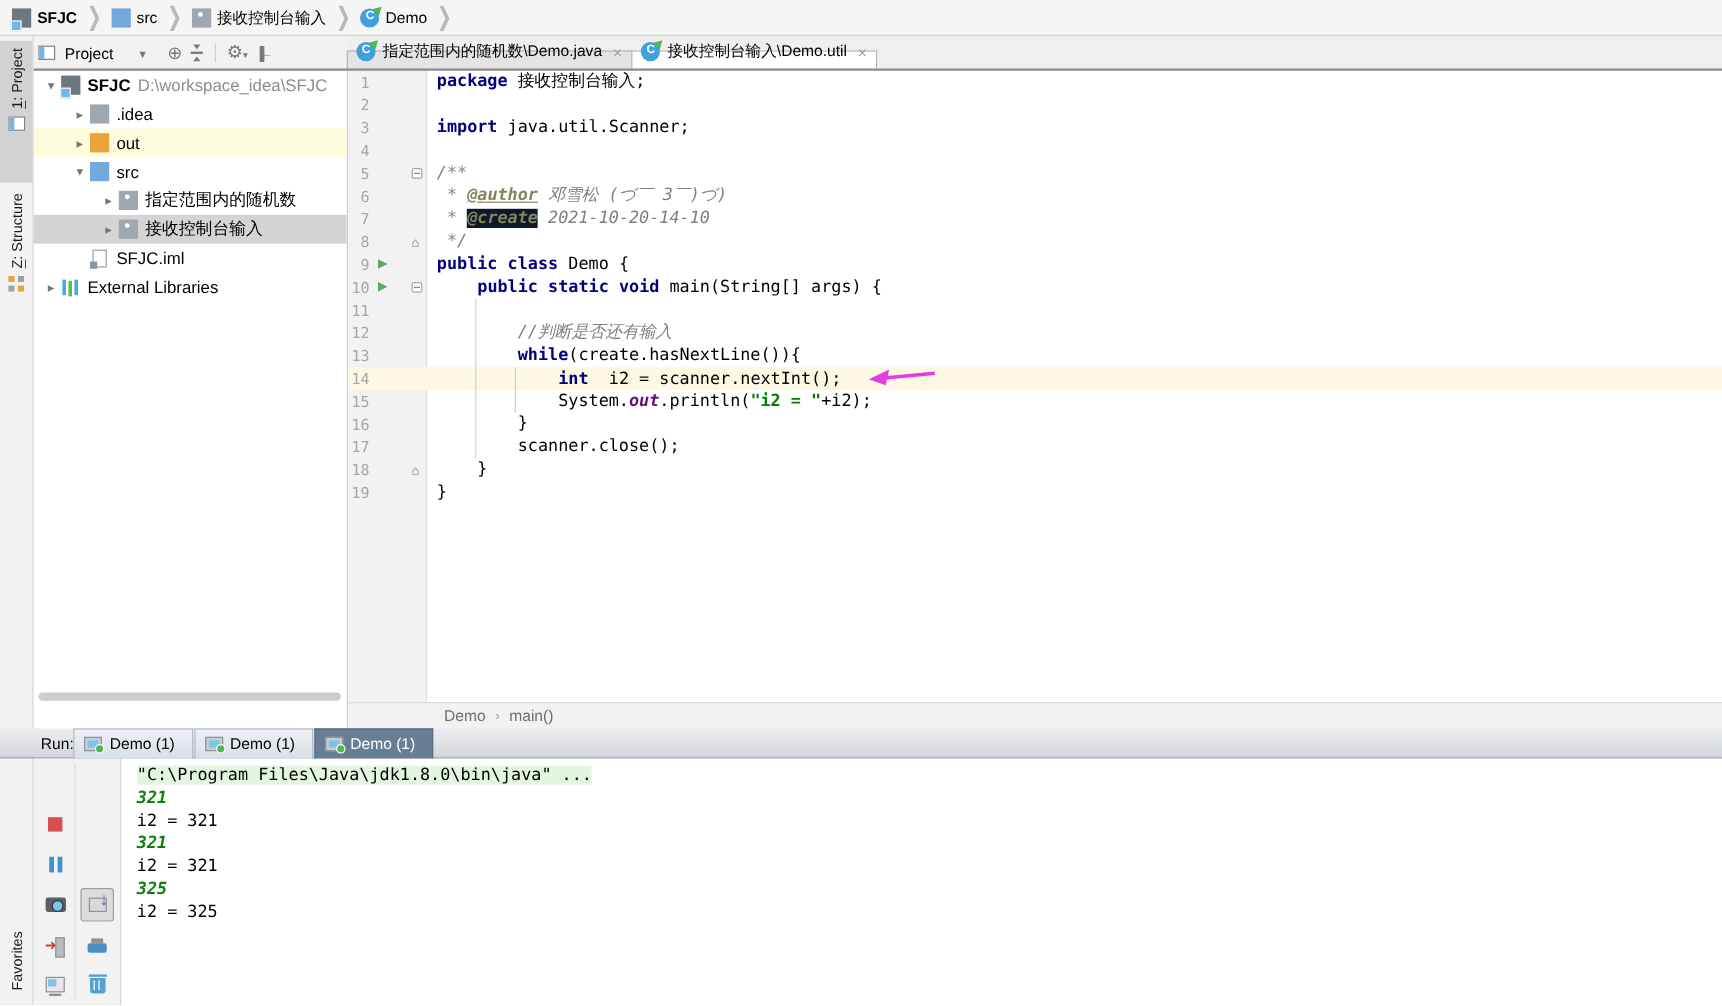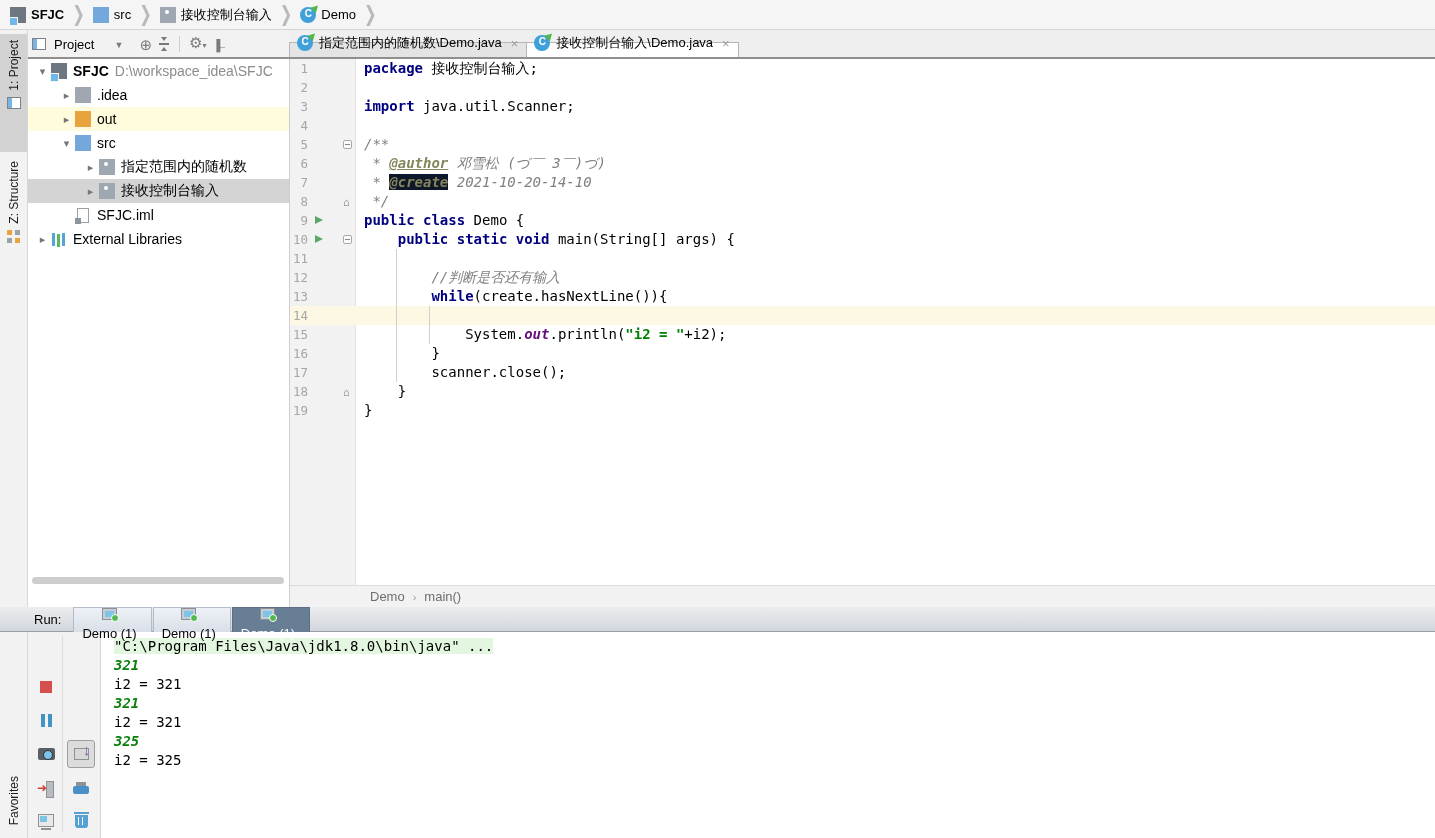--- a/index.html
+++ b/index.html
@@ -129,23 +129,23 @@
 
   
   #ed-breadcrumb { position:absolute; left:290px; top:585px; width:1145px; height:22px; background:#f2f2f2;
     border-top:1px solid #dcdcdc; display:flex; align-items:center; color:#6e6e6e; padding-left:80px; gap:8px; }
   #ed-breadcrumb .sep { color:#9a9a9a; font-size:11px; }
 
   
   #runbar { position:absolute; left:0; top:607px; width:1435px; height:25px; z-index:5;
     background:linear-gradient(#ededf0,#d2d6dc); border-bottom:1px solid #9aa0a8;
     display:flex; align-items:center; }
-  #runbar .runlbl { margin-left:34px; margin-right:12px; }
+  #runbar .runlbl { margin-left:34px; }
   .rtab { height:25px; display:flex; align-items:center; gap:6px; padding:0 14px 0 8px;
-    background:linear-gradient(#eef1f6,#d9dfe8); border:1px solid #b3bcc7; border-bottom:none; margin-right:1px;flex-direction:column; }
+    background:linear-gradient(#eef1f6,#d9dfe8); border:1px solid #b3bcc7; border-bottom:none; margin-right:1px; }
   .rtab.sel { background:var(--runtab-sel,#687e95); color:#fff; border-color:#5c6f83; }
 
   
   #console-toolbar { position:absolute; left:28px; top:632px; width:73px; height:206px; background:#f2f2f2;
     border-right:1px solid #d6d6d6; z-index:1; }
   #console-toolbar .vline { position:absolute; left:34px; top:4px; width:1px; height:196px; background:#dcdcdc; }
   .cbtn { position:absolute; width:22px; height:22px; display:flex; align-items:center; justify-content:center; }
   .cbtn.selbox { background:#dcdcdc; border:1px solid #9e9e9e; border-radius:3px; width:28px; height:28px; }
   .g-rerun { color:#4aa04a; font-size:18px; font-weight:bold; }
   .g-stop { width:12px; height:12px; background:#d64f4f; }
@@ -238,21 +238,21 @@
   </div>
 
   <div id="tabstrip">
       <div class="etab">
         <span class="ic ic-class"></span>
         <span>指定范围内的随机数\Demo.java</span>
         <span class="x">×</span>
       </div>
       <div class="etab sel">
         <span class="ic ic-class"></span>
-        <span>接收控制台输入\Demo.java</span>
+        <span>接收控制台输入\Demo.util</span>
         <span class="x">×</span>
       </div>
     </div>
   <div id="row2border"></div>
 
   <div id="project-panel">
     <div id="tree">
         <div class="tree-row" style="padding-left: 6px;">
           <span class="tree-chev">▾</span>
           <span class="ic ic-project-root"></span>
@@ -399,20 +399,24 @@
           <span class="runcell"></span>
           <span class="foldspacer"></span>
           <span class="foldcell"></span>
           <span class="code-text"><span class="seg-pl">        </span><span class="seg-kw">while</span><span class="seg-pl">(create.hasNextLine()){</span></span>
         </div>
         <div class="code-row hl">
           <span class="ln">14</span>
           <span class="runcell"></span>
           <span class="foldspacer"></span>
           <span class="foldcell"></span>
+          <span class="code-text"><span class="seg-pl">            </span><span class="seg-kw">int</span><span class="seg-pl">  i2 = scanner.nextInt();</span><span class="arrow-ann"><svg width="58" height="16" xmlns="http://www.w3.org/2000/svg">
+                <path d="M56 5 L14 9" stroke="#E23CE2" stroke-width="3" fill="none"></path>
+                <polygon points="1,10 18,2 15,15" fill="#E23CE2"></polygon>
+              </svg></span></span>
         </div>
         <div class="code-row">
           <span class="ln">15</span>
           <span class="runcell"></span>
           <span class="foldspacer"></span>
           <span class="foldcell"></span>
           <span class="code-text"><span class="seg-pl">            System.</span><span class="seg-fld">out</span><span class="seg-pl">.println(</span><span class="seg-str">"i2 = "</span><span class="seg-pl">+i2);</span></span>
         </div>
         <div class="code-row">
           <span class="ln">16</span>

